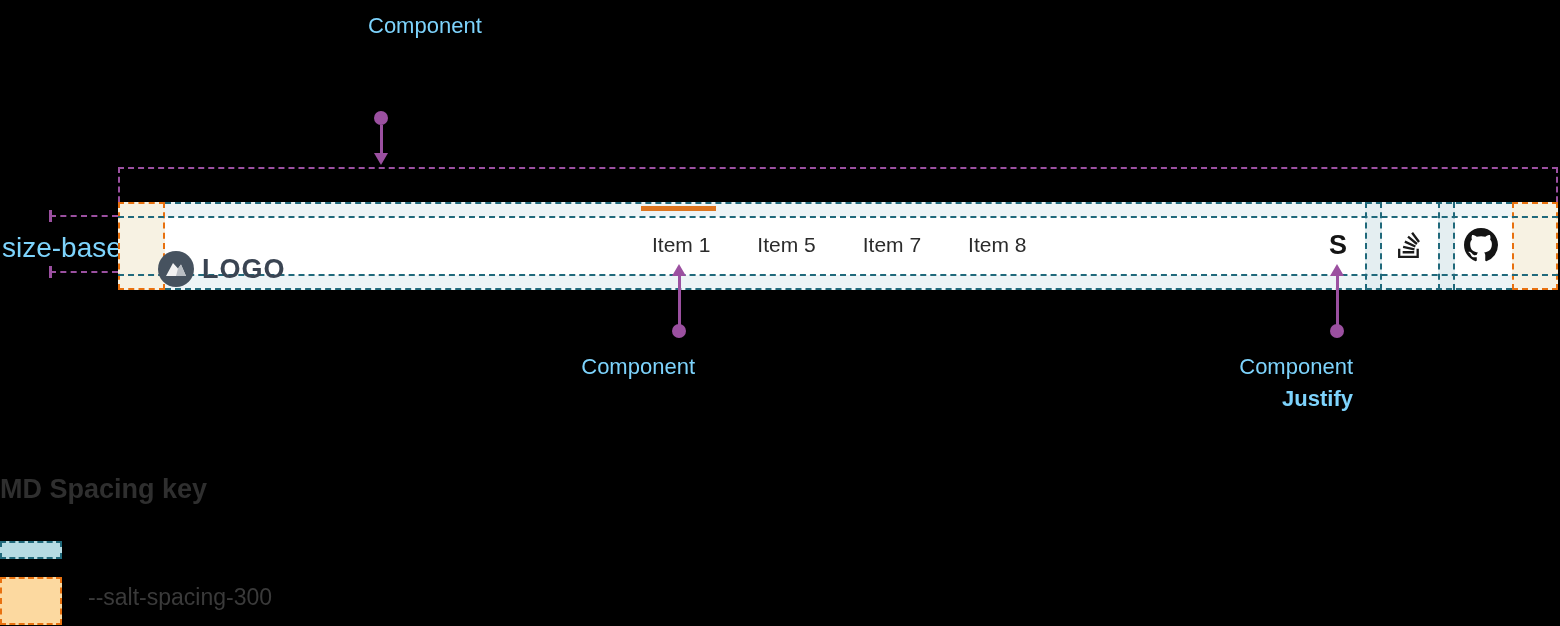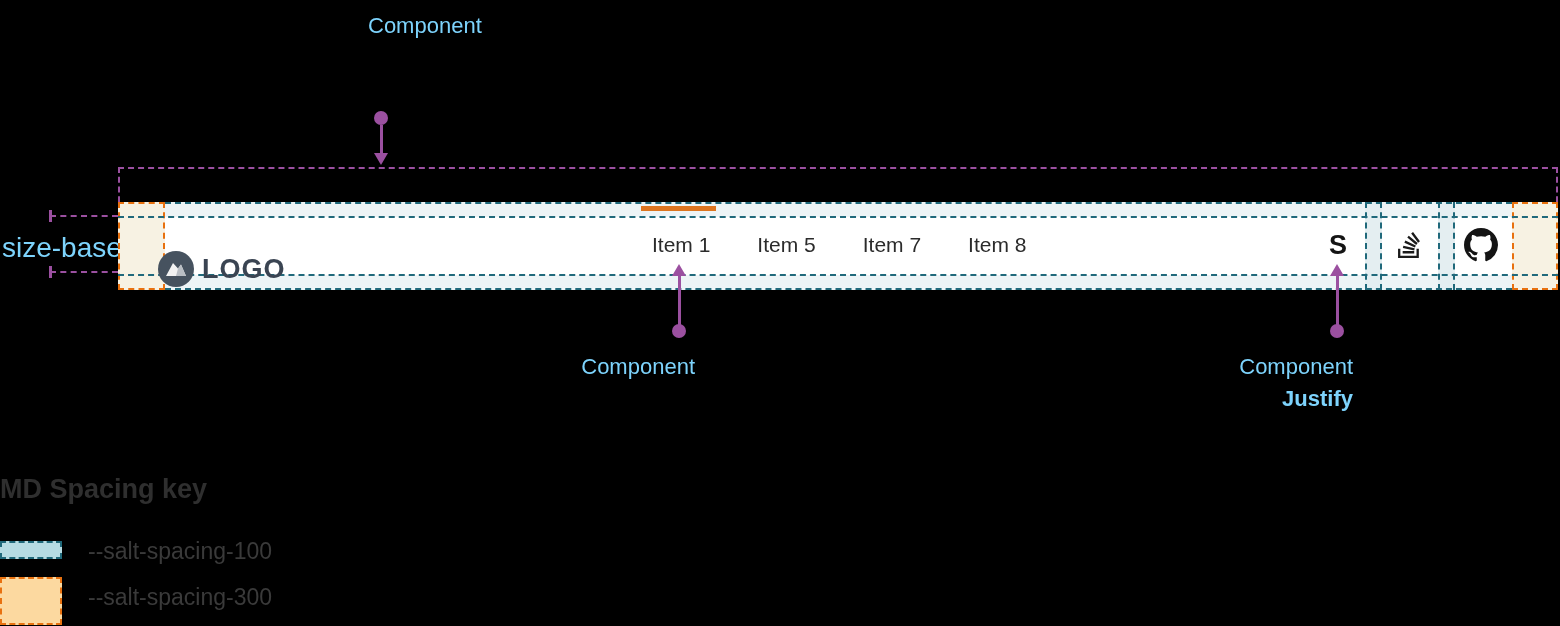--- a/index.html
+++ b/index.html
@@ -126,18 +126,17 @@
   <div class="abs shaft" style="left:1336px;top:276px;height:50px;"></div>
   <div class="abs dot" style="left:1330px;top:324px;"></div>
   <div class="abs ann ann-right" style="left:1053px;top:351px;">
     <div>Component</div>
     <div class="b">Justify</div>
   </div>
 
   <div class="abs legend-title" style="left:0;top:474px;">MD Spacing key</div>
 
   <div class="abs swatch-100" style="left:0;top:541px;width:62px;height:18px;"></div>
-  <div class="abs legend-label" style="left:88px;top:538px;">--salt-spacing-100</div>
 
   <div class="abs swatch-300" style="left:0;top:577px;width:62px;height:48px;"></div>
   <div class="abs legend-label" style="left:88px;top:584px;">--salt-spacing-300</div>
 
 </div>
 
 </body></html>

